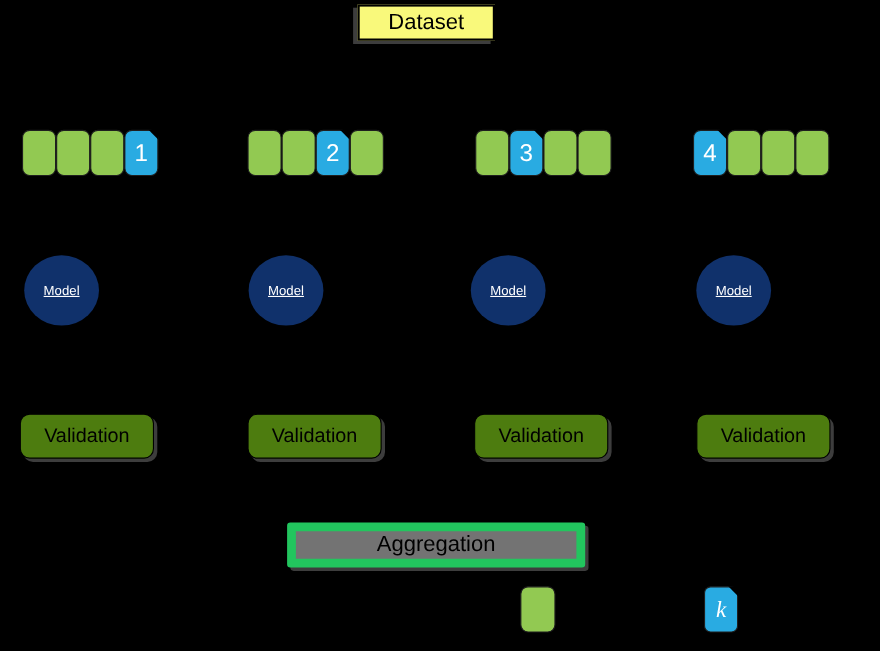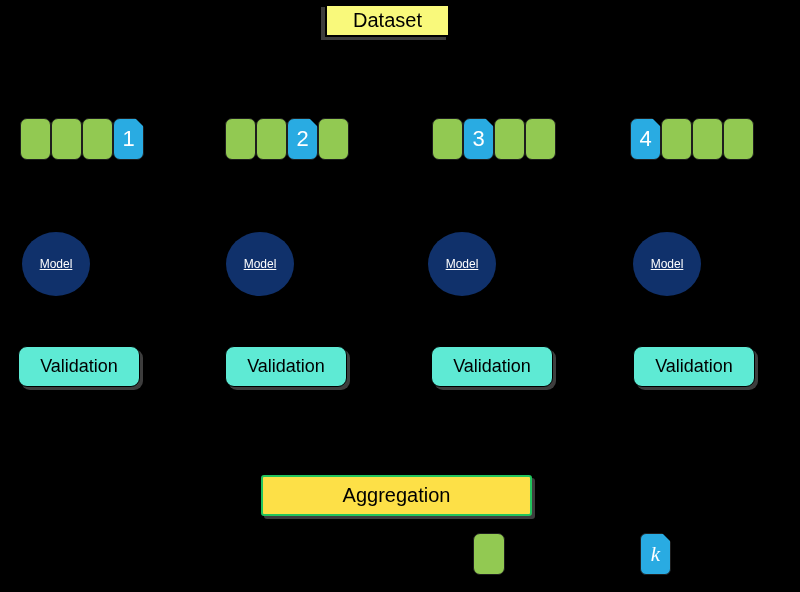--- a/index.html
+++ b/index.html
@@ -50,36 +50,36 @@
     background: #10316B;
     border-radius: 50%;
     display: flex; align-items: center; justify-content: center;
     color: #fff; font-size: 12px; text-decoration: underline;
   }
   .model-1 { left: 22px; } .model-2 { left: 226px; }
   .model-3 { left: 428px; } .model-4 { left: 633px; }
 
   
   .validation {
-    top: 346px; width: 122px; height: 41px;
-    background: #5eead4;
+    top: 376px; width: 122px; height: 41px;
+    background: #4d7c0f;
     border: 1.5px solid #000;
     border-radius: 9px;
     display: flex; align-items: center; justify-content: center;
     font-size: 18px; color: #000;
     box-shadow: 3px 3px 0 #3d3d3d;
   }
   .validation-1 { left: 18px; } .validation-2 { left: 225px; }
   .validation-3 { left: 431px; } .validation-4 { left: 633px; }
 
   
   .aggregation-box {
     left: 261px; top: 475px; width: 271px; height: 41px;
-    background: #fde047;
-    border: 2px solid #22c55e;
+    background: #737373;
+    border: 8px solid #22c55e;
     border-radius: 3px;
     display: flex; align-items: center; justify-content: center;
     font-size: 20px; color: #000;
     box-shadow: 3px 3px 0 #3d3d3d;
   }
 
   
   .legend-train {
     left: 473px; top: 533px; width: 32px; height: 42px;
     background: #92C952;

